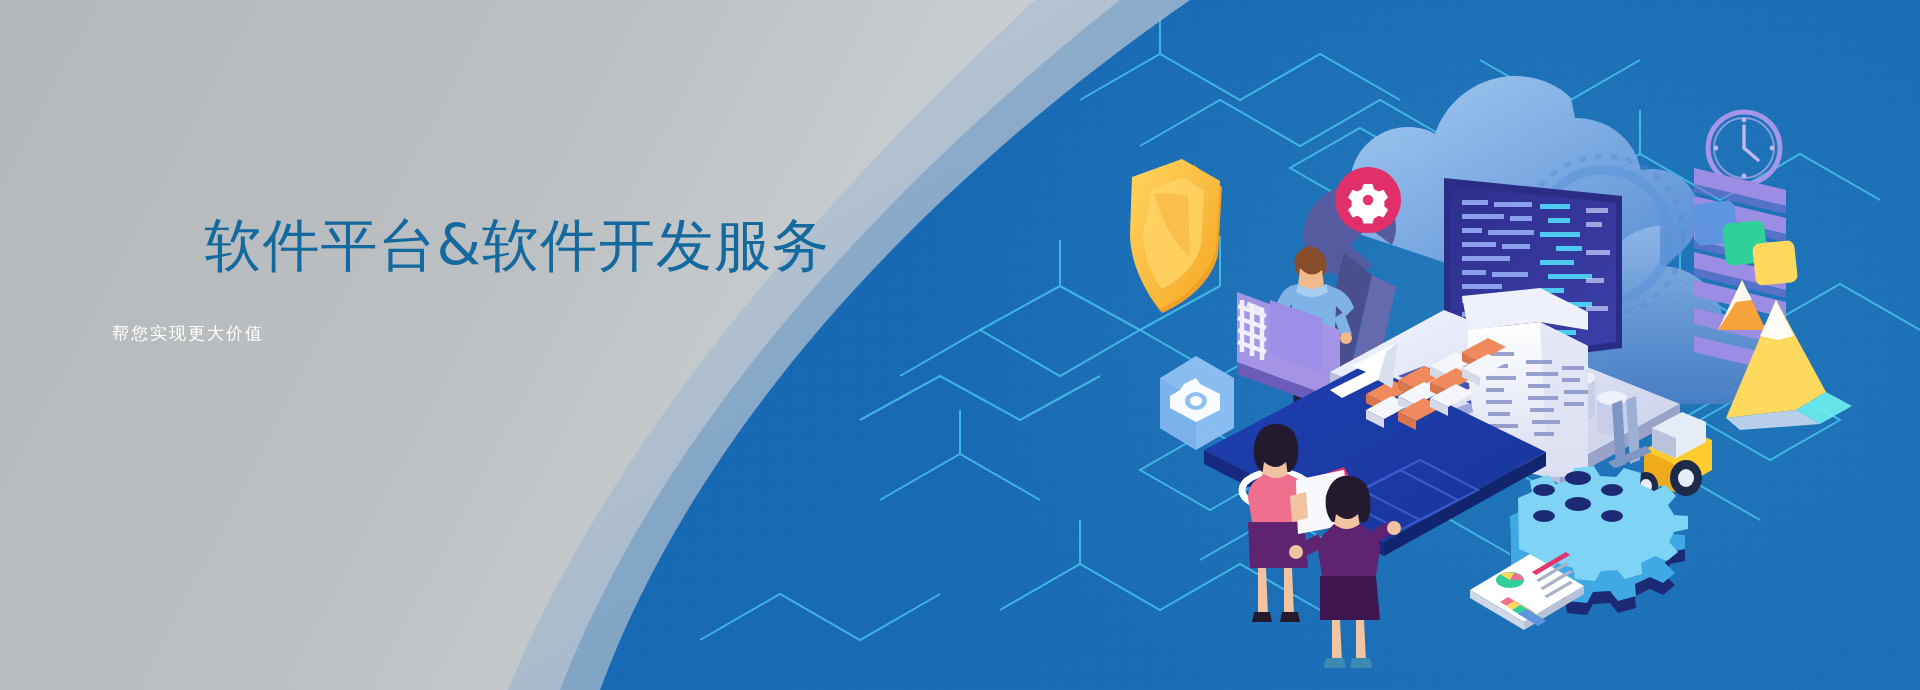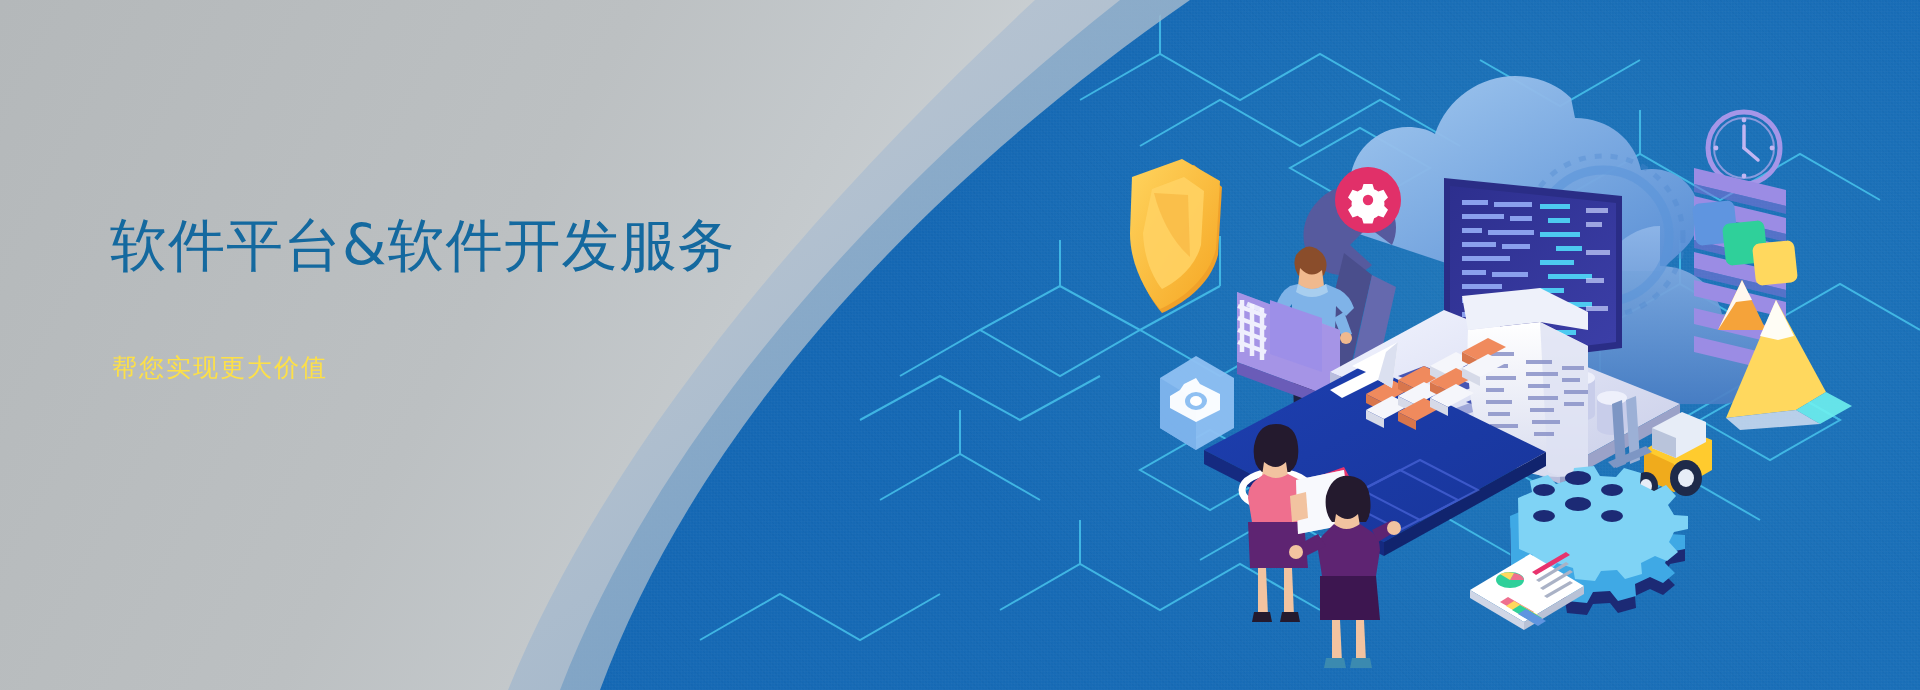--- a/index.html
+++ b/index.html
@@ -54,26 +54,27 @@
   }
   .headline {
     font-size: 57px;
     line-height: 1.18;
     letter-spacing: 1px;
     color: #14699f;
     font-weight: 400;
     white-space: nowrap;
     margin: 0;
     font-family: "DejaVu Sans", "Liberation Sans", sans-serif;
+    text-align: right;
   }
   .subline {
-    margin: 72px 0 0 2px;
-    font-size: 25px;
+    margin: 43px 0 0 2px;
+    font-size: 17px;
     letter-spacing: 2px;
-    color: #fde047;
+    color: #ffffff;
     font-weight: 400;
     white-space: nowrap;
     font-family: "DejaVu Sans", "Liberation Sans", sans-serif;
   }
 </style>
 </head>
 <body>
 
 <div class="banner">
 

